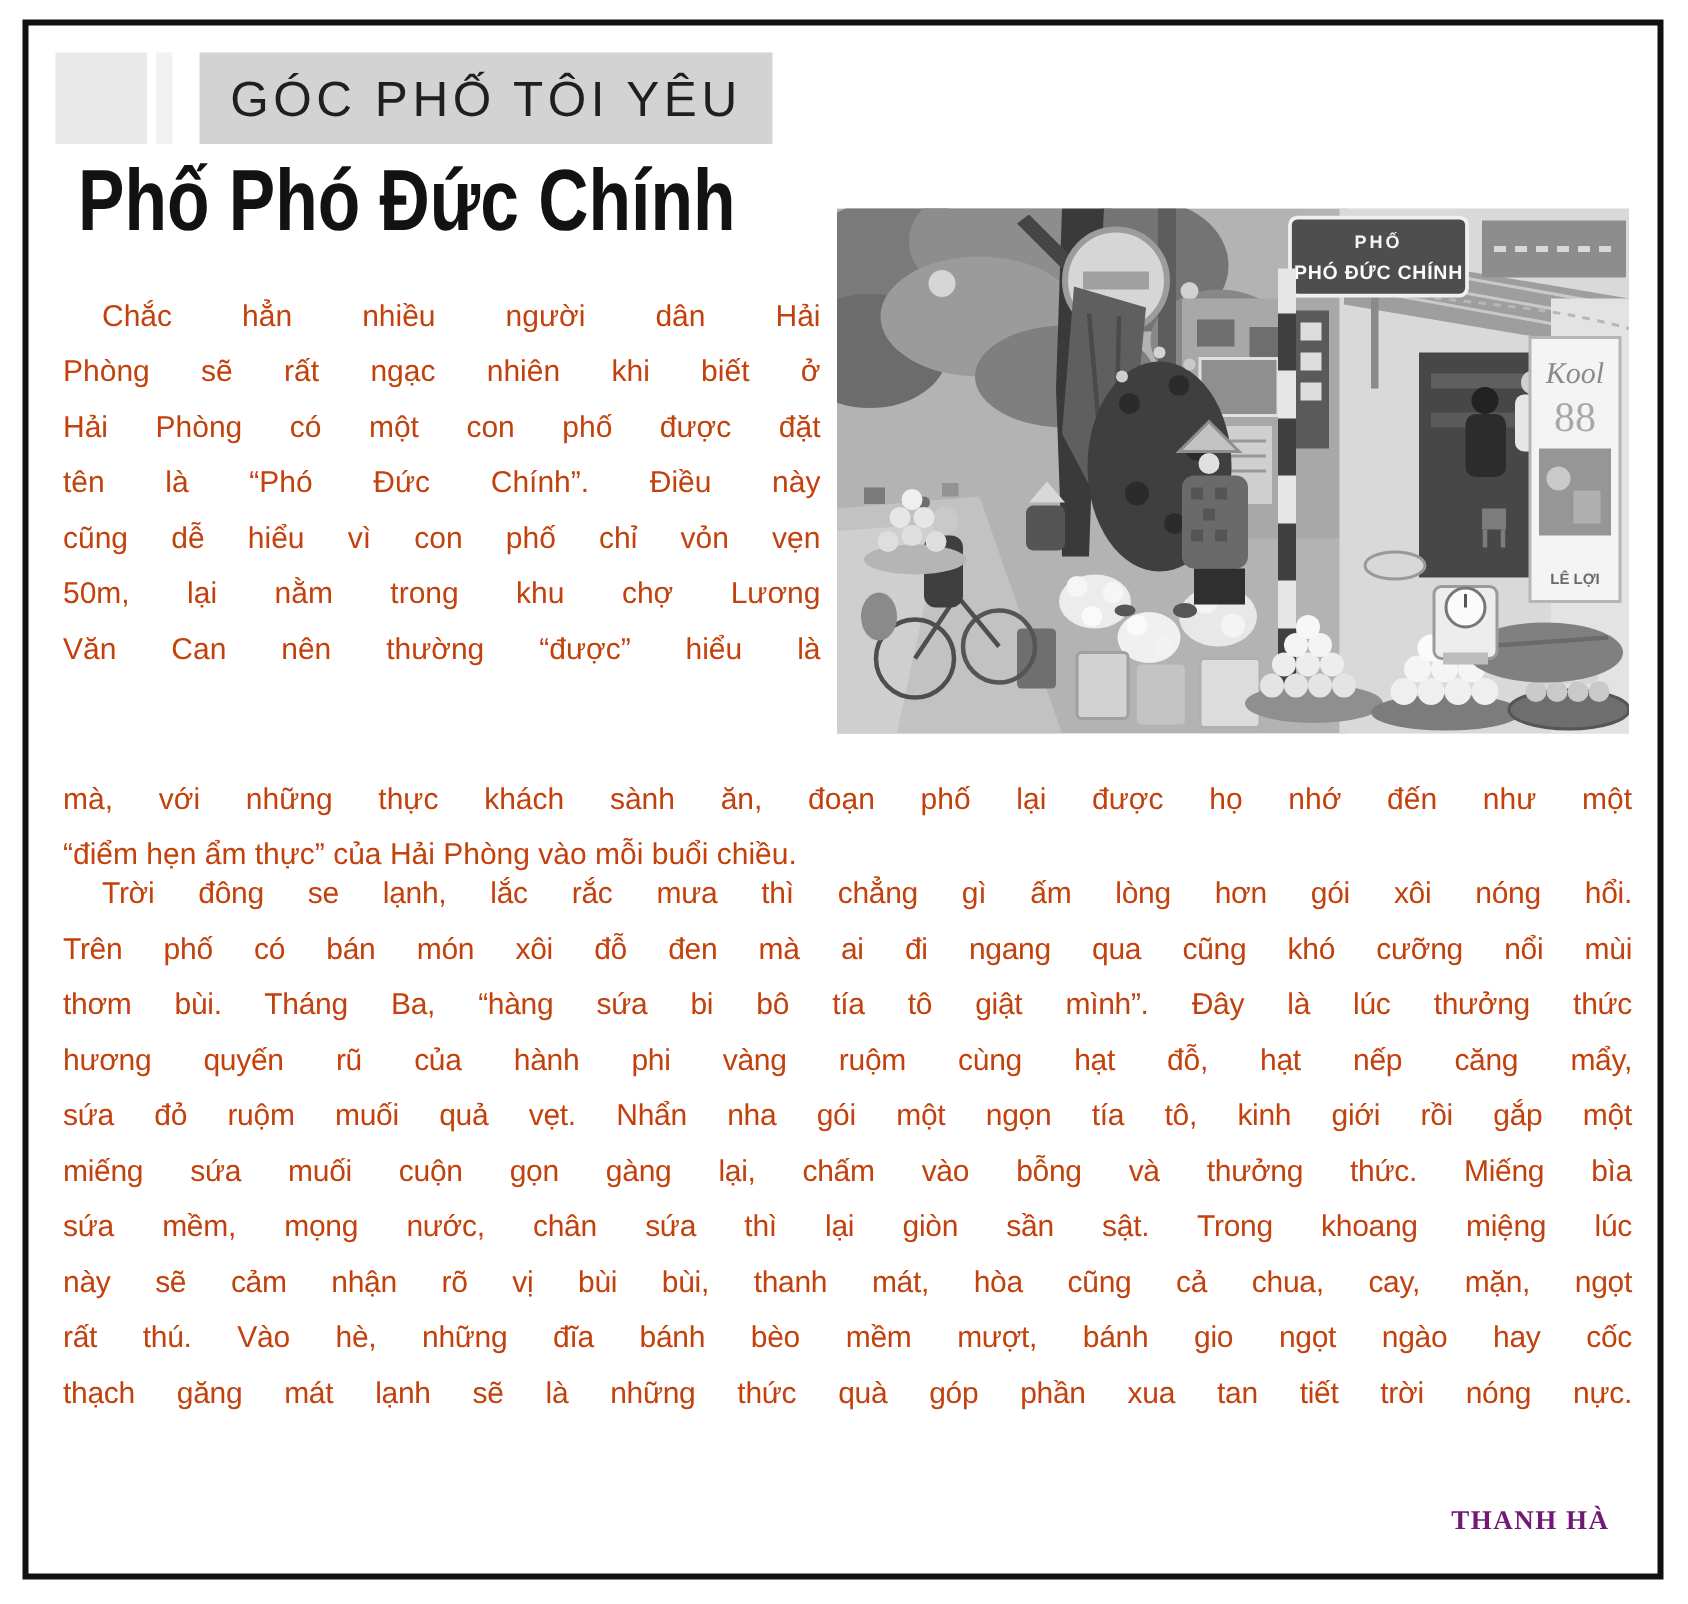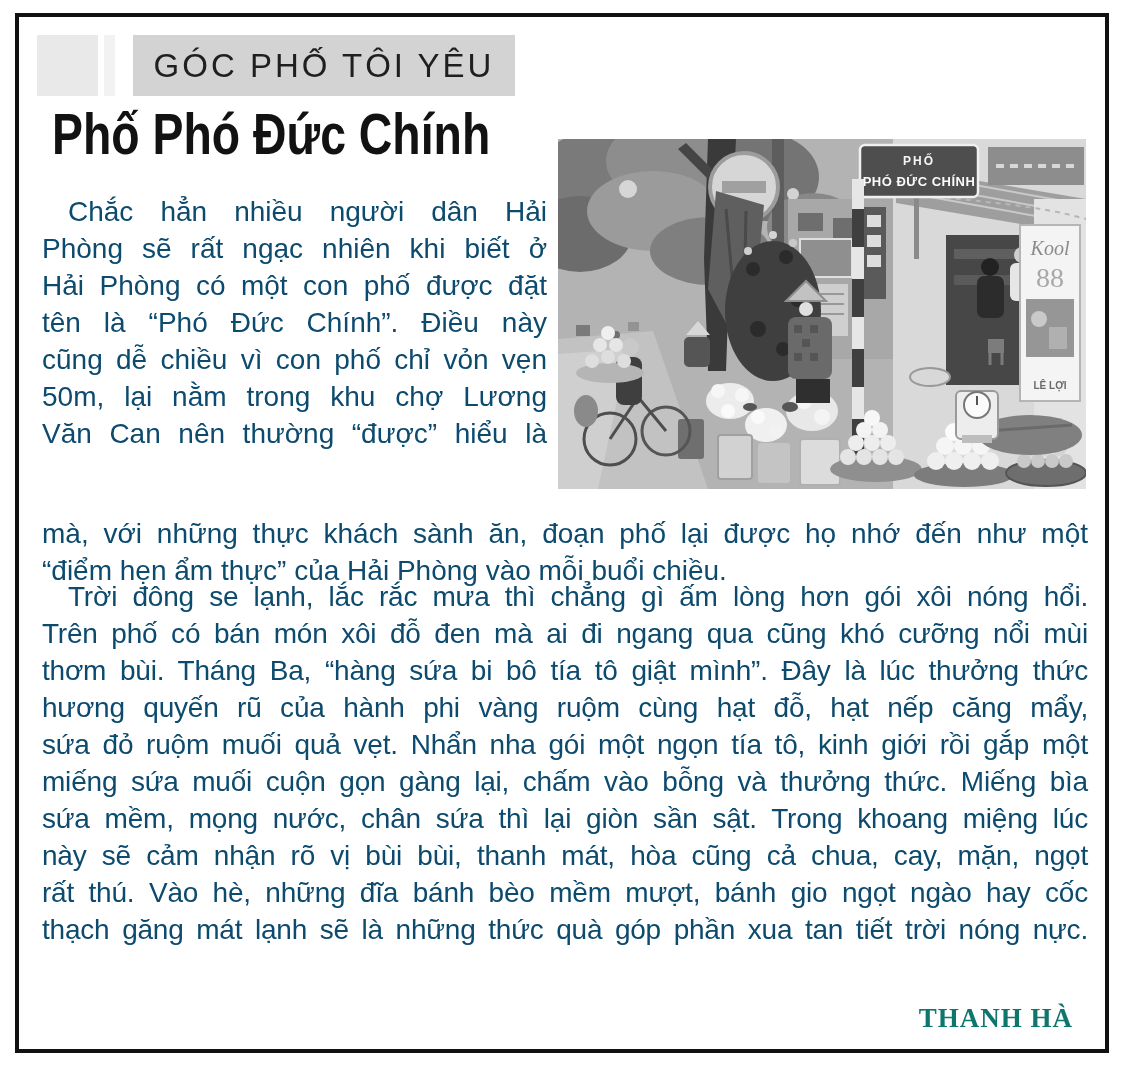--- a/index.html
+++ b/index.html
@@ -7,30 +7,30 @@
         font-family:"Liberation Sans",sans-serif;color:#1c1c1c;}
   .frame{position:absolute;left:15px;top:13px;width:1094px;height:1040px;
          border:4px solid #111;box-sizing:border-box;}
   .sq1{position:absolute;left:37px;top:35px;width:61px;height:61px;background:#e9e9e9;}
   .sq2{position:absolute;left:104px;top:35px;width:11px;height:61px;background:#f2f2f2;}
   .header-box{position:absolute;left:133px;top:35px;width:382px;height:61px;background:#d3d3d3;
               display:flex;align-items:center;justify-content:center;
               font-size:33px;letter-spacing:3px;color:#1f1f1f;white-space:nowrap;}
   .title{position:absolute;left:52px;top:100px;font-size:58px;font-weight:bold;
          transform:scaleX(0.8);transform-origin:left top;white-space:nowrap;color:#121212;}
-  .tblock{position:absolute;font-size:28px;line-height:37px;color:#0c4a6e;}
+  .tblock{position:absolute;font-size:20px;line-height:37px;color:#c2410c;}
   .col{left:42px;top:193px;width:505px;}
   .wide{left:42px;top:515px;width:1046px;}
   .para2{left:42px;top:578px;width:1046px;letter-spacing:-0.2px;}
   .para3{left:42px;top:950px;width:1046px;}
   .line{text-align:justify;}
   .line.just{text-align-last:justify;}
   .line.ind{text-indent:26px;}
   .byline{position:absolute;right:52px;top:1003px;font-family:"Liberation Serif",serif;
-          font-weight:bold;font-size:27px;letter-spacing:1px;color:#0f766e;}
+          font-weight:bold;font-size:18px;letter-spacing:1px;color:#701a75;}
   .photo{position:absolute;left:558px;top:139px;width:528px;height:350px;}
   .photo svg{display:block;}
 </style>
 </head>
 <body>
 
 <div class="page">
   <div class="frame"></div>
 
   <div class="sq1"></div>
@@ -251,21 +251,21 @@
         <text x="492" y="250" text-anchor="middle" font-family="Liberation Sans, sans-serif" font-size="10" font-weight="bold" fill="#6a6a6a">LÊ LỢI</text>
       </g>
     </svg>
   </div>
 
   <div class="tblock col">
       <div class="line just ind">Chắc hẳn nhiều người dân Hải</div>
       <div class="line just">Phòng sẽ rất ngạc nhiên khi biết ở</div>
       <div class="line just">Hải Phòng có một con phố được đặt</div>
       <div class="line just">tên là “Phó Đức Chính”. Điều này</div>
-      <div class="line just">cũng dễ chiều vì con phố chỉ vỏn vẹn</div>
+      <div class="line just">cũng dễ hiểu vì con phố chỉ vỏn vẹn</div>
       <div class="line just">50m, lại nằm trong khu chợ Lương</div>
       <div class="line just">Văn Can nên thường “được” hiểu là</div>
     </div>
 
   <div class="tblock wide">
       <div class="line just">mà, với những thực khách sành ăn, đoạn phố lại được họ nhớ đến như một</div>
       <div class="line">“điểm hẹn ẩm thực” của Hải Phòng vào mỗi buổi chiều.</div>
     </div>
 
   <div class="tblock para2">

